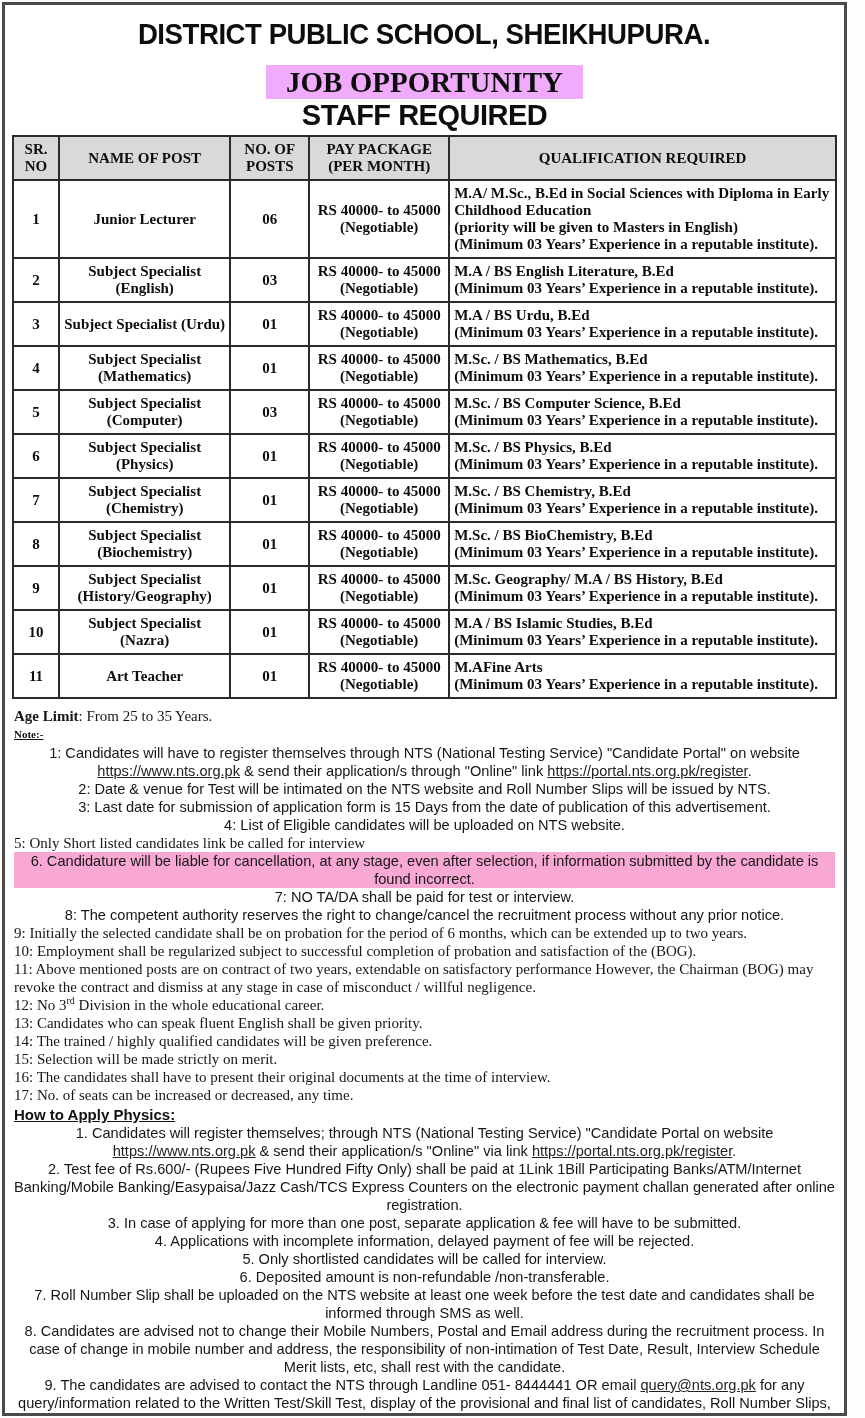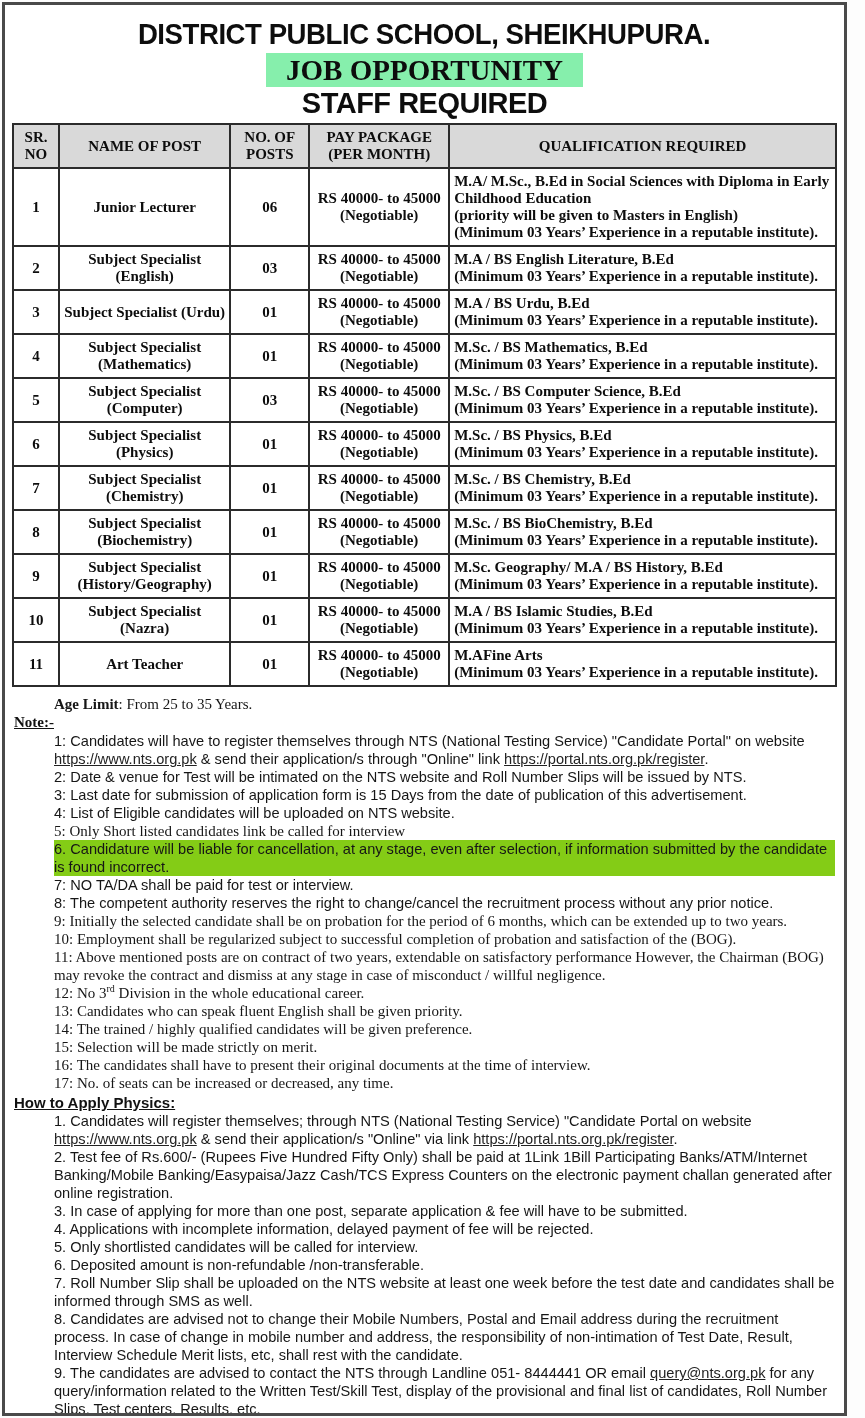--- a/index.html
+++ b/index.html
@@ -13,24 +13,24 @@
   
   .head { text-align:center; padding-top:12px; }
   .school-name {
     display:inline-block;
     font-family:"Liberation Sans", sans-serif;
     font-weight:bold; font-size:30px; line-height:34px;
     letter-spacing:-0.5px; transform:scaleX(0.92); color:#0d0d0d;
     white-space:nowrap;
   }
   .ad-type {
-    display:inline-block; margin-top:2px;
+    display:inline-block; margin-top:14px;
     font-family:"Liberation Serif", serif;
     font-weight:bold; font-size:29px; line-height:34px;
-    background:#86efac; padding:0 20px; color:#0d0d0d;
+    background:#f0abfc; padding:0 20px; color:#0d0d0d;
   }
   .subtitle {
     font-family:"Liberation Sans", sans-serif;
     font-weight:bold; font-size:29px; line-height:33px;
     letter-spacing:-0.5px; color:#0d0d0d;
   }
   
   table.posts {
     width:calc(100% - 14px); margin:3px 7px 0 7px;
     border-collapse:collapse; table-layout:fixed;
@@ -42,31 +42,31 @@
   }
   table.posts th { background:#d9d9d9; font-size:15px; line-height:17px; }
   td.c-sr, td.c-posts, td.c-post, td.c-pay { text-align:center; }
   th { text-align:center; }
   td.c-pay, td.c-qual { white-space:pre-line; }
   td.c-qual { text-align:left; padding-left:8px; }
   
   .body-text { padding:8px 9px 0 9px; }
   .serif { font-family:"Liberation Serif", serif; }
   .sans  { font-family:"Liberation Sans", sans-serif; }
-  .note, .step, .age-line { font-size:15px; line-height:18px; color:#161616;margin-left:40px; }
-  .note.sans, .step { font-size:14.6px; }
+  .note, .step, .age-line { font-size:15px; line-height:18px; color:#161616; }
+  .note.sans, .step { font-size:14.6px;text-align:center; }
   .note-heading {
     font-family:"Liberation Serif", serif; font-weight:bold;
-    text-decoration:underline; font-size:15px; line-height:19px;
+    text-decoration:underline; font-size:11px; line-height:19px;
   }
   .apply-heading {
     font-family:"Liberation Sans", sans-serif; font-weight:bold;
     text-decoration:underline; font-size:15px; line-height:19px; margin-top:1px;
   }
-  .note.hl { background:#84cc16; }
+  .note.hl { background:#f9a8d4; }
   .doclink { text-decoration:underline; color:#222; }
   .age-line b { font-weight:bold; }
   sup { font-size:10px; line-height:0; }
 </style>
 </head>
 <body>
 
 <div class="page">
 
   <div class="head">

